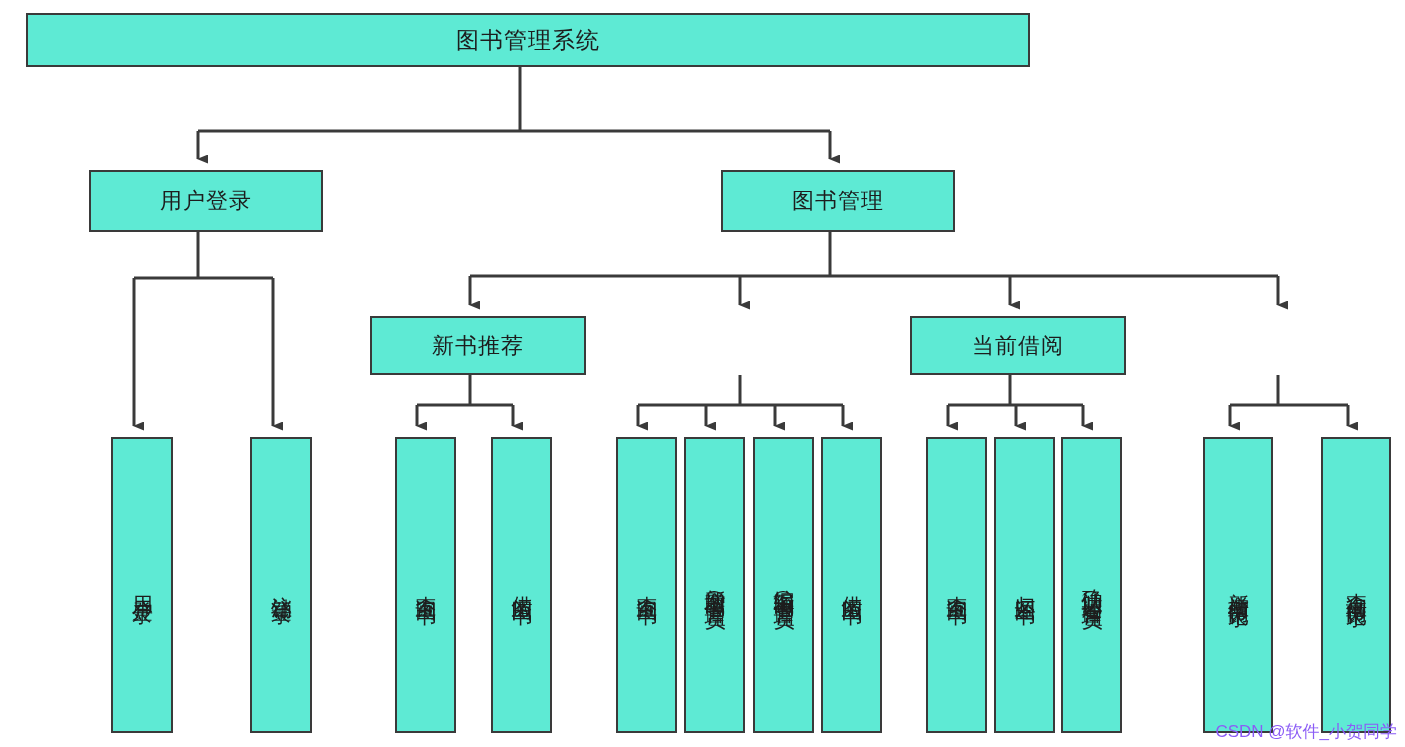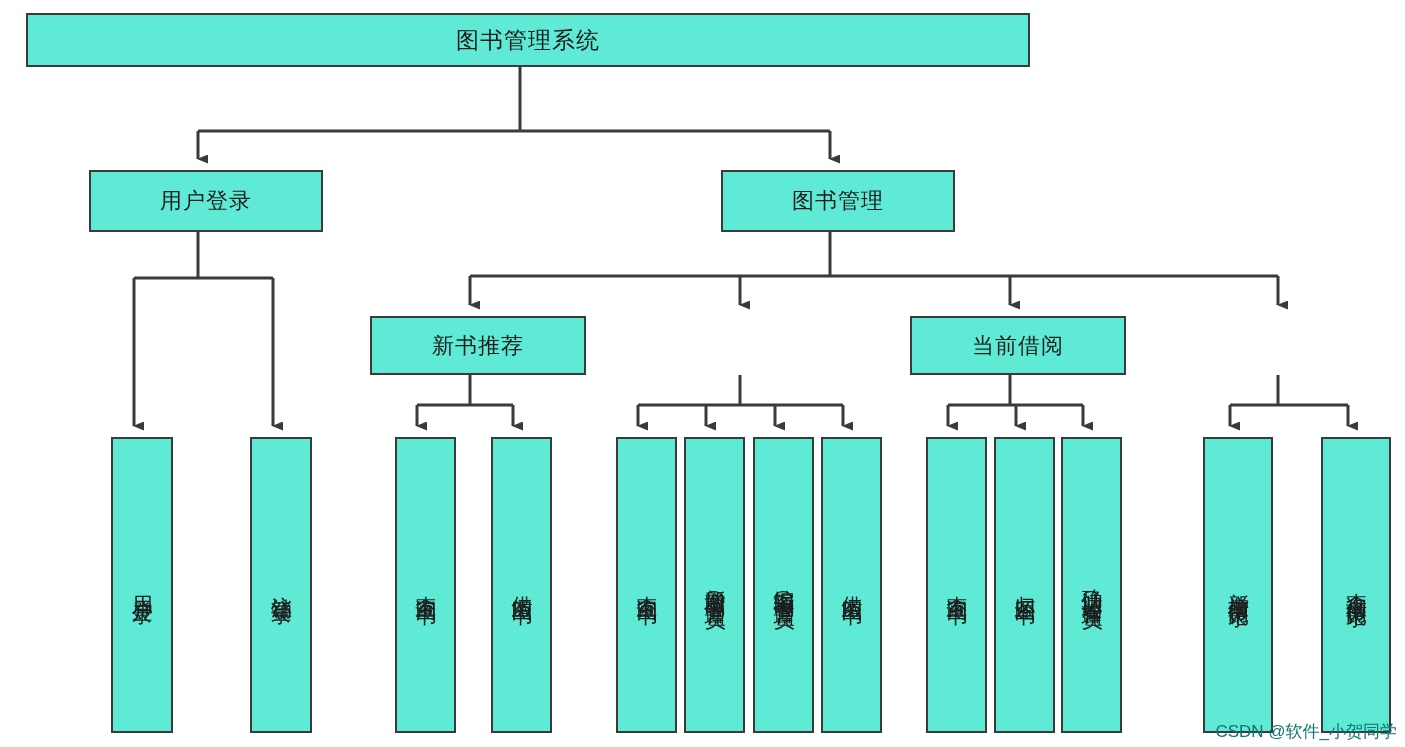--- a/index.html
+++ b/index.html
@@ -54,21 +54,21 @@
     font-size: 21px;
     line-height: 1.18;
     letter-spacing: 3px;
     white-space: nowrap;
   }
   .watermark {
     position: absolute;
     right: 8px;
     bottom: 4px;
     font-size: 17px;
-    color: #0f766e;
+    color: #8b5cf6;
     z-index: 3;
     white-space: nowrap;
     font-family: "Liberation Sans", "DejaVu Sans", sans-serif;
   }
 </style>
 </head>
 <body>
 
 <div id="canvas">
 

